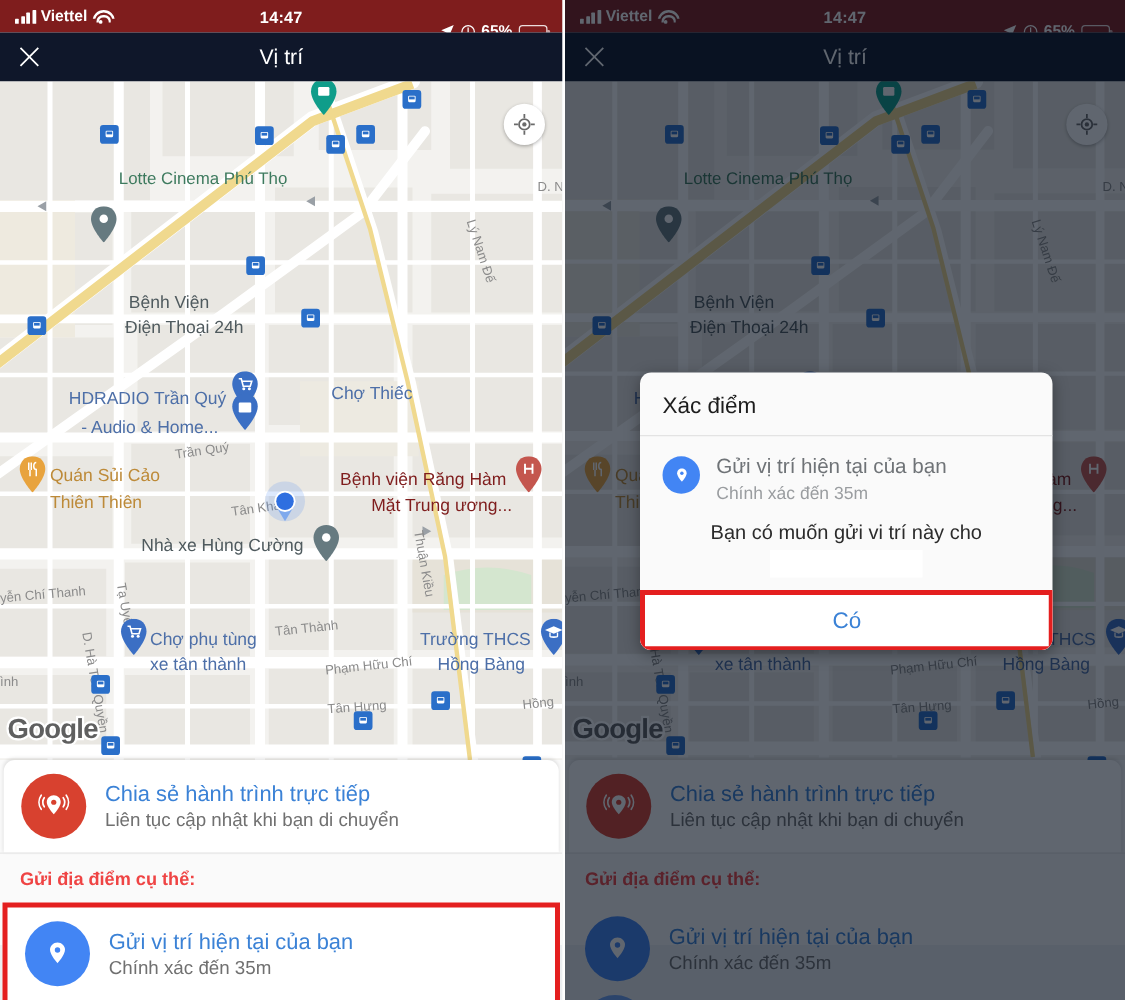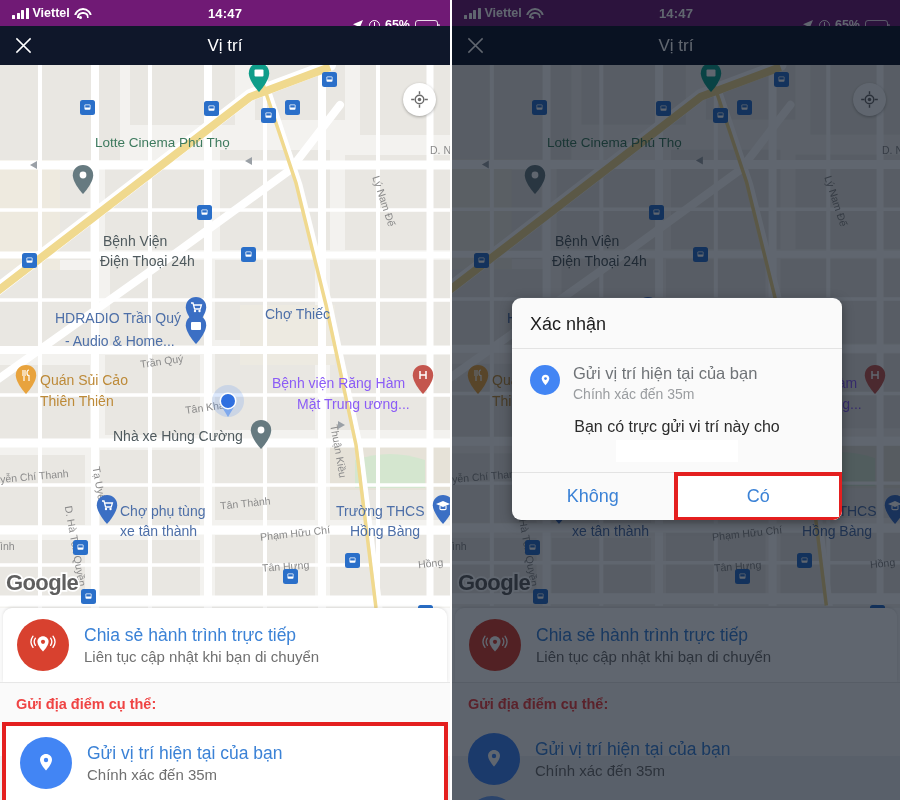--- a/index.html
+++ b/index.html
@@ -4,21 +4,21 @@
 <style>
   * { margin:0; padding:0; box-sizing:border-box; }
   html,body { width:900px; height:800px; background:#fff; overflow:hidden;
     font-family:"Liberation Sans", sans-serif; }
   .stage { position:relative; width:900px; height:800px; display:flex; }
 
   .panel { position:relative; width:450px; height:800px; overflow:hidden; background:#eceff1; }
   .panel.right { border-left:2px solid #ffffff; }
 
   
-  .statusbar { position:relative; height:26px; background:#701a75; color:#fff;
+  .statusbar { position:relative; height:26px; background:#7f1d1d; color:#fff;
     display:flex; align-items:center; padding:0 12px; font-size:12.5px; font-weight:700; z-index:5; }
   .sb-left { display:flex; align-items:center; gap:4px; }
   .sb-center { position:absolute; left:0; right:0; text-align:center; font-size:13px; font-weight:700; letter-spacing:.2px; }
   .sb-right { margin-left:auto; display:flex; align-items:center; gap:5px; position:relative; z-index:2; font-size:12.5px; font-weight:600;margin-top:24px;}
   .bars { display:flex; align-items:flex-end; gap:1.5px; height:11px; }
   .bars i { display:block; width:3px; background:#fff; border-radius:.5px; }
   .bars i:nth-child(1){height:4px}.bars i:nth-child(2){height:6px}
   .bars i:nth-child(3){height:8.5px}.bars i:nth-child(4){height:11px}
   .carrier { font-size:12.5px; font-weight:600; }
   .wifi { width:14px;height:11px; position:relative; }
@@ -41,21 +41,21 @@
   .nav-close { width:46px; height:39px; display:flex; align-items:center; justify-content:center; }
   .nav-close svg { width:19px; height:19px; }
   .nav-title { position:absolute; left:0; right:0; text-align:center; font-size:17px; font-weight:400; }
 
   
   .map { position:relative; height:543px; background:#f2f1ee; overflow:hidden; }
   .map-bg { position:absolute; inset:0; }
   .gmap-label { position:absolute; font-size:13.5px; color:#4a4a4a; white-space:nowrap; }
   .gmap-label.poi-blue { color:#4d6fa8; font-size:14px; }
   .gmap-label.poi-gray { color:#4f5a5e; font-size:14px; }
-  .gmap-label.poi-red { color:#8b5cf6; font-size:14px; }
+  .gmap-label.poi-red { color:#7f1d1d; font-size:14px; }
   .gmap-label.poi-orange { color:#bd8a38; font-size:14px; }
   .gmap-label.street { color:#8b8b8b; font-size:10.5px; }
   .gmap-label.green { color:#3d7a5e; font-size:13.5px;}
 
   .pin { position:absolute; width:22px; height:29px; }
   .pin svg { width:100%; height:100%; display:block;}
   .busbox { position:absolute; width:15px; height:15px; background:#2a6fc9; border-radius:2.5px;
     display:flex; align-items:center; justify-content:center; }
   .busbox svg{width:9px;height:9px;}
 
@@ -772,38 +772,37 @@
       </div>
 
       <div class="partial">
         <div class="row-ico blue" style="opacity:.75"></div>
       </div>
     </div>
 
     <div class="dim"></div>
 
     <div class="dialog">
-      <div class="dlg-title">Xác nhận</div>
+      <div class="dlg-title">Xác điểm</div>
       <div class="dlg-hr"></div>
       <div class="dlg-body">
         <div class="dlg-loc">
           <div class="ico">
             <svg viewBox="0 0 40 40" width="19" height="19">
               <path d="M20 8c-4.4 0-8 3.5-8 7.8 0 5.7 8 14.2 8 14.2s8-8.5 8-14.2C28 11.5 24.4 8 20 8z" fill="#fff"></path>
               <circle cx="20" cy="16" r="2.9" fill="#4285f4"></circle>
             </svg>
           </div>
           <div>
             <div class="l1">Gửi vị trí hiện tại của bạn</div>
             <div class="l2">Chính xác đến 35m</div>
           </div>
         </div>
-        <div class="dlg-q">Bạn có trực gửi vi trí này cho</div>
+        <div class="dlg-q">Bạn có muốn gửi vi trí này cho</div>
         <div class="dlg-blank"></div>
       </div>
       <div class="dlg-actions">
-        <div class="dlg-btn">Không</div>
         <div class="dlg-btn yes">Có</div>
       </div>
     </div>
   </div>
 
 </div>
 
 </body></html>

